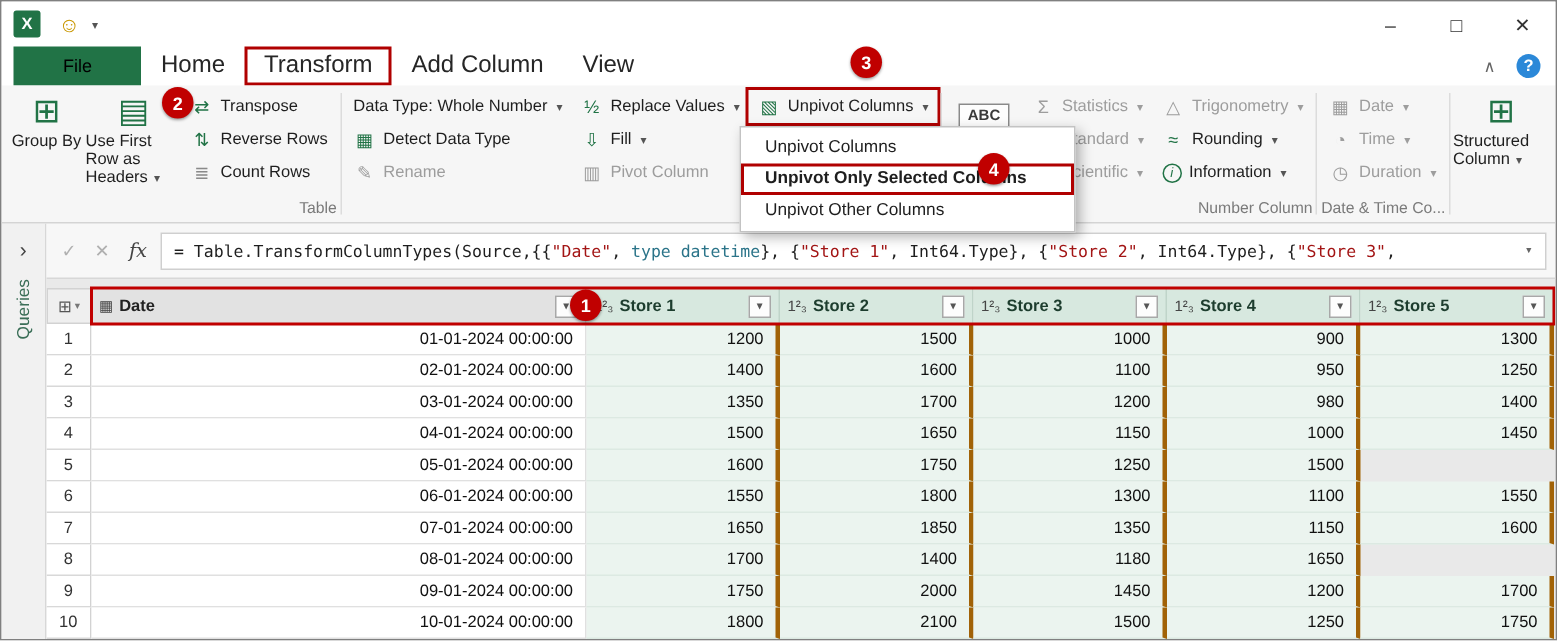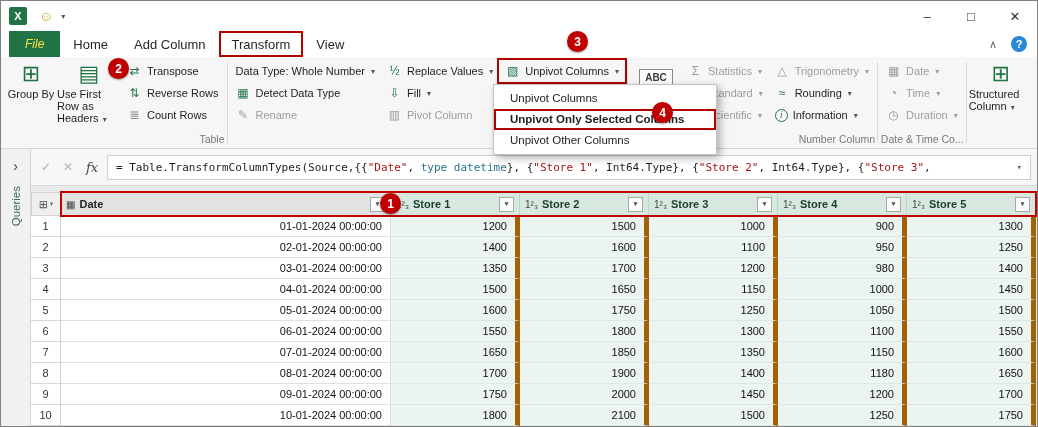--- a/index.html
+++ b/index.html
@@ -10,22 +10,22 @@
   .titlebar { height:30px; display:flex; align-items:center; background:#fff; }
   .xl-icon { width:18px; height:18px; margin-left:8px; background:#217346; color:#fff; font-size:11px; font-weight:bold; display:flex; align-items:center; justify-content:center; border-radius:2px; }
   .smiley { margin-left:12px; font-size:14px; color:#c99700; }
   .qat-dd { margin-left:8px; font-size:8px; color:#555; }
   .win-title { margin-left:22px; font-size:12px; color:#1e1e1e; }
   .win-controls { margin-left:auto; display:flex; height:100%; }
   .win-btn { width:44px; height:100%; display:flex; align-items:center; justify-content:center; font-size:13px; color:#333; }
 
   
   .tabrow { height:26px; display:flex; align-items:stretch; background:#fff; }
-  .tab-file { background:#217346; color:#fde047; padding:0 16px; display:flex; align-items:center; font-size:12px; margin-left:8px;font-style:italic; }
-  .tab { padding:0 13px; display:flex; align-items:center; font-size:13px; color:#262626; }
+  .tab-file { background:#217346; color:#000000; padding:0 33px; display:flex; align-items:center; font-size:12px; margin-left:8px; }
+  .tab { padding:0 13px; display:flex; align-items:center; font-size:16px; color:#262626; }
   .tab-hot { outline:2px solid #b00000; outline-offset:-2px; }
   .tab-right { margin-left:auto; display:flex; align-items:center; gap:14px; padding-right:10px; }
   .collapse-ico { font-size:11px; color:#666; }
   .help-ico { width:16px; height:16px; border-radius:50%; background:#2b88d8; color:#fff; font-size:11px; font-weight:bold; display:flex; align-items:center; justify-content:center; }
 
   
   .ribbon { height:92px; background:#f6f6f6; border-bottom:1px solid #d4d4d4; display:flex; position:relative; padding-left:4px; }
   .rgroup { display:flex; flex-direction:column; }
   .rgroup-content { flex:1; display:flex; align-items:flex-start; }
   .rgroup-label { text-align:right; font-size:10.5px; color:#7a7a7a; height:15px; line-height:13px; white-space:nowrap; }
@@ -74,21 +74,21 @@
   .hwrap { display:flex; outline:2px solid #c00000; outline-offset:-1px; position:relative; z-index:5; }
   .hcell { display:flex; align-items:center; padding:0 5px; gap:4px; font-weight:bold; font-size:11px; }
   .hdate { width:330px; background:#e2e2e2; color:#222; border-right:1px solid #c8c8c8; }
   .hstore { width:129px; background:#d7e8df; color:#1d3d2e; border-right:1px solid #bfd4c9; }
   .type-ico { font-size:10px; color:#444; font-weight:normal; }
   .filter-btn { margin-left:auto; width:15px; height:15px; border:1px solid #a8a8a8; background:#fdfdfd; font-size:7px; display:flex; align-items:center; justify-content:center; color:#555; }
   .grow { display:flex; height:21px; }
   .cell { display:flex; align-items:center; justify-content:flex-end; padding:0 8px; border-right:1px solid #e0e0e0; border-bottom:1px solid #e0e0e0; color:#111; }
   .rownum { width:30px; justify-content:center; padding:0; background:#fff; color:#333; border-right:1px solid #d2d2d2; border-bottom:1px solid #d8d8d8; }
   .datecell { width:330px; background:#fff; }
-  .storecell { width:129px; background:#ebf4ef; border-right:5px solid #a16207; border-bottom:1px solid #dce9e2; }
+  .storecell { width:129px; background:#ebf4ef; border-right:3px solid #a16207; border-bottom:1px solid #dce9e2; }
 
   
   .badge { position:absolute; width:21px; height:21px; border-radius:50%; background:#c00000; color:#fff; font-weight:bold; font-size:12px; display:flex; align-items:center; justify-content:center; z-index:30; box-shadow:0 1px 2px rgba(0,0,0,.4); }
   .badge-1 { left:379px; top:192px; }
   .badge-2 { left:107px; top:57px; }
   .badge-3 { left:566px; top:30px; }
   .badge-4 { left:651px; top:101px; }
 </style>
 </head>
 <body>
@@ -102,22 +102,22 @@
     <div class="win-controls">
       <div class="win-btn">–</div>
       <div class="win-btn">□</div>
       <div class="win-btn">✕</div>
     </div>
   </div>
 
   <div class="tabrow">
     <div class="tab-file">File</div>
     <div class="tab">Home</div>
+    <div class="tab tab-hot">Transform</div>
     <div class="tab">Add Column</div>
-    <div class="tab tab-hot">Transform</div>
     <div class="tab">View</div>
     <div class="tab-right">
       <div class="collapse-ico">∧</div>
       <div class="help-ico">?</div>
     </div>
   </div>
 
   <div class="ribbon">
 
     <div class="rgroup">
@@ -377,21 +377,20 @@
               <div class="cell storecell">1150</div>
               <div class="cell storecell">1000</div>
               <div class="cell storecell">1450</div>
             </div>
             <div class="grow">
               <div class="cell rownum">5</div>
               <div class="cell datecell">05-01-2024 00:00:00</div>
               <div class="cell storecell">1600</div>
               <div class="cell storecell">1750</div>
               <div class="cell storecell">1250</div>
-              <div class="cell storecell">1050</div>
               <div class="cell storecell">1500</div>
             </div>
             <div class="grow">
               <div class="cell rownum">6</div>
               <div class="cell datecell">06-01-2024 00:00:00</div>
               <div class="cell storecell">1550</div>
               <div class="cell storecell">1800</div>
               <div class="cell storecell">1300</div>
               <div class="cell storecell">1100</div>
               <div class="cell storecell">1550</div>
@@ -402,21 +401,20 @@
               <div class="cell storecell">1650</div>
               <div class="cell storecell">1850</div>
               <div class="cell storecell">1350</div>
               <div class="cell storecell">1150</div>
               <div class="cell storecell">1600</div>
             </div>
             <div class="grow">
               <div class="cell rownum">8</div>
               <div class="cell datecell">08-01-2024 00:00:00</div>
               <div class="cell storecell">1700</div>
-              <div class="cell storecell">1900</div>
               <div class="cell storecell">1400</div>
               <div class="cell storecell">1180</div>
               <div class="cell storecell">1650</div>
             </div>
             <div class="grow">
               <div class="cell rownum">9</div>
               <div class="cell datecell">09-01-2024 00:00:00</div>
               <div class="cell storecell">1750</div>
               <div class="cell storecell">2000</div>
               <div class="cell storecell">1450</div>

